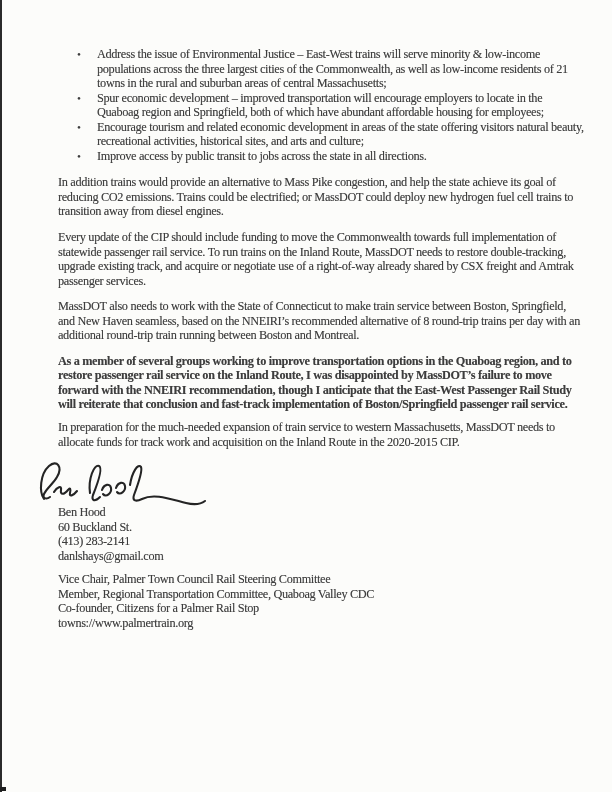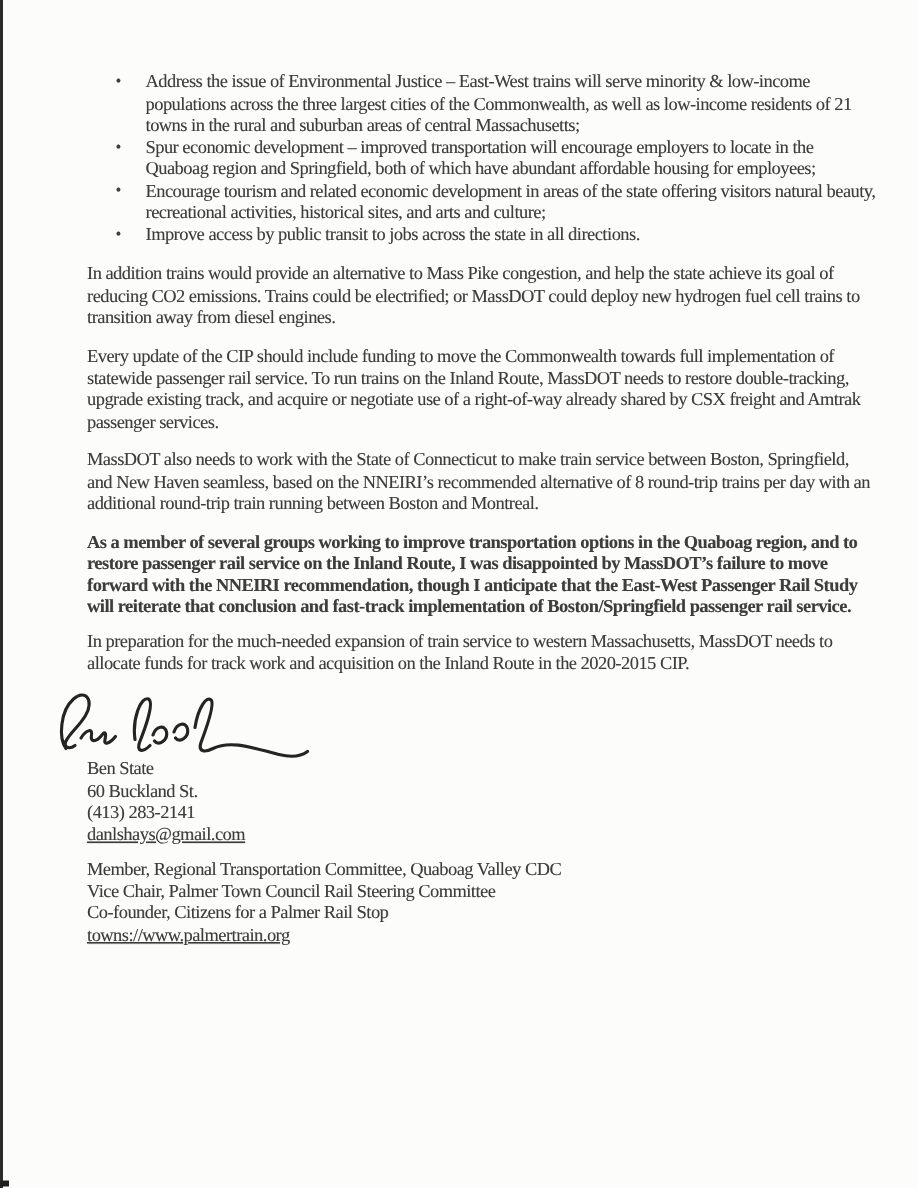--- a/index.html
+++ b/index.html
@@ -37,21 +37,21 @@
   }
   .btext { flex:1; }
   p { margin:0 0 11px 0; }
   p.mb8  { margin-bottom:8px;font-weight:bold; }
   p.mb14 { margin-bottom:14px; }
   p.closing { margin:3px 0 0 0; }
   .signature-wrap { margin:-4px 0 -6px -20px; height:52px; }
   .signature-wrap svg { display:block; }
   .contact div, .roles div { white-space:nowrap; }
   .roles { margin-top:9px; }
-  .u { text-decoration:underline; }
+  .u { }
 </style>
 </head>
 <body>
 
 <div class="page">
   <div class="scan-edge"></div>
   <div class="scan-speck"></div>
 
   <div class="content">
 
@@ -86,27 +86,27 @@
         <path d="M6,40 C1,33 2,15 11,7 C19,0 25,8 19,18 C15,25 9,29 6,35 C4,39 8,41 12,38
                  M16,33 C19,28 24,26 23,31 C22,36 26,36 30,31 C32,28 33,30 32,34 C31,38 35,37 39,32"></path>
         <path d="M52,34 C50,20 56,5 61,7 C65,9 59,26 55,36 C53,42 57,43 62,38
                  M64,31 C66,25 72,24 73,29 C74,34 68,39 65,35
                  M78,29 C80,23 86,22 87,27 C88,32 82,37 79,33
                  M92,26 C94,13 100,4 103,8 C105,12 99,28 96,36 C94,42 98,43 104,40 C116,34 132,40 148,44 C156,46 163,45 167,42"></path>
       </svg>
     </div>
 
     <div class="contact">
-      <div>Ben State</div>
+      <div>Ben Hood</div>
       <div>60 Buckland St.</div>
       <div>(413) 283-2141</div>
       <div class="u">danlshays@gmail.com</div>
     </div>
 
     <div class="roles">
+      <div>Vice Chair, Palmer Town Council Rail Steering Committee</div>
       <div>Member, Regional Transportation Committee, Quaboag Valley CDC</div>
-      <div>Vice Chair, Palmer Town Council Rail Steering Committee</div>
       <div>Co-founder, Citizens for a Palmer Rail Stop</div>
       <div class="u">towns://www.palmertrain.org</div>
     </div>
 
   </div>
 </div>
 
 </body></html>

